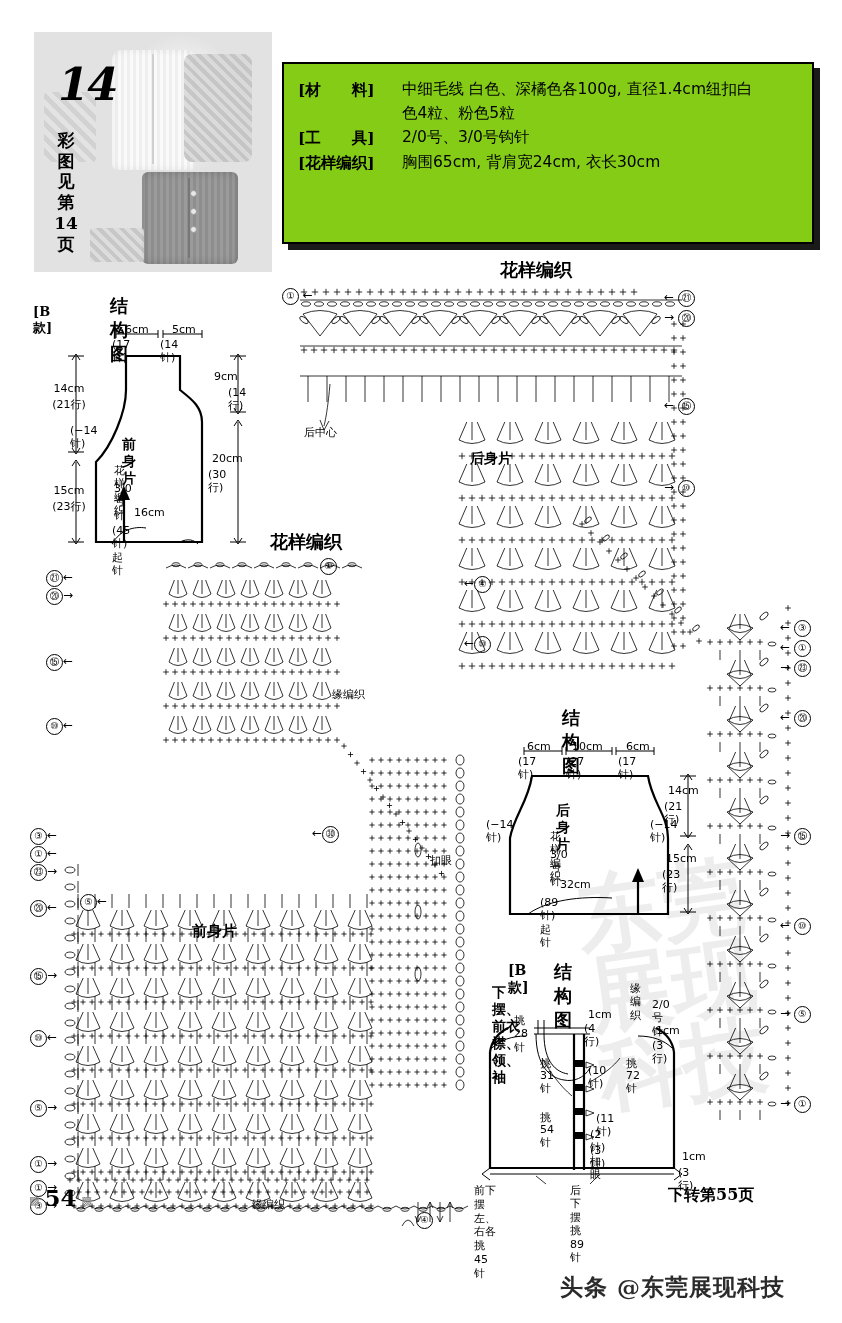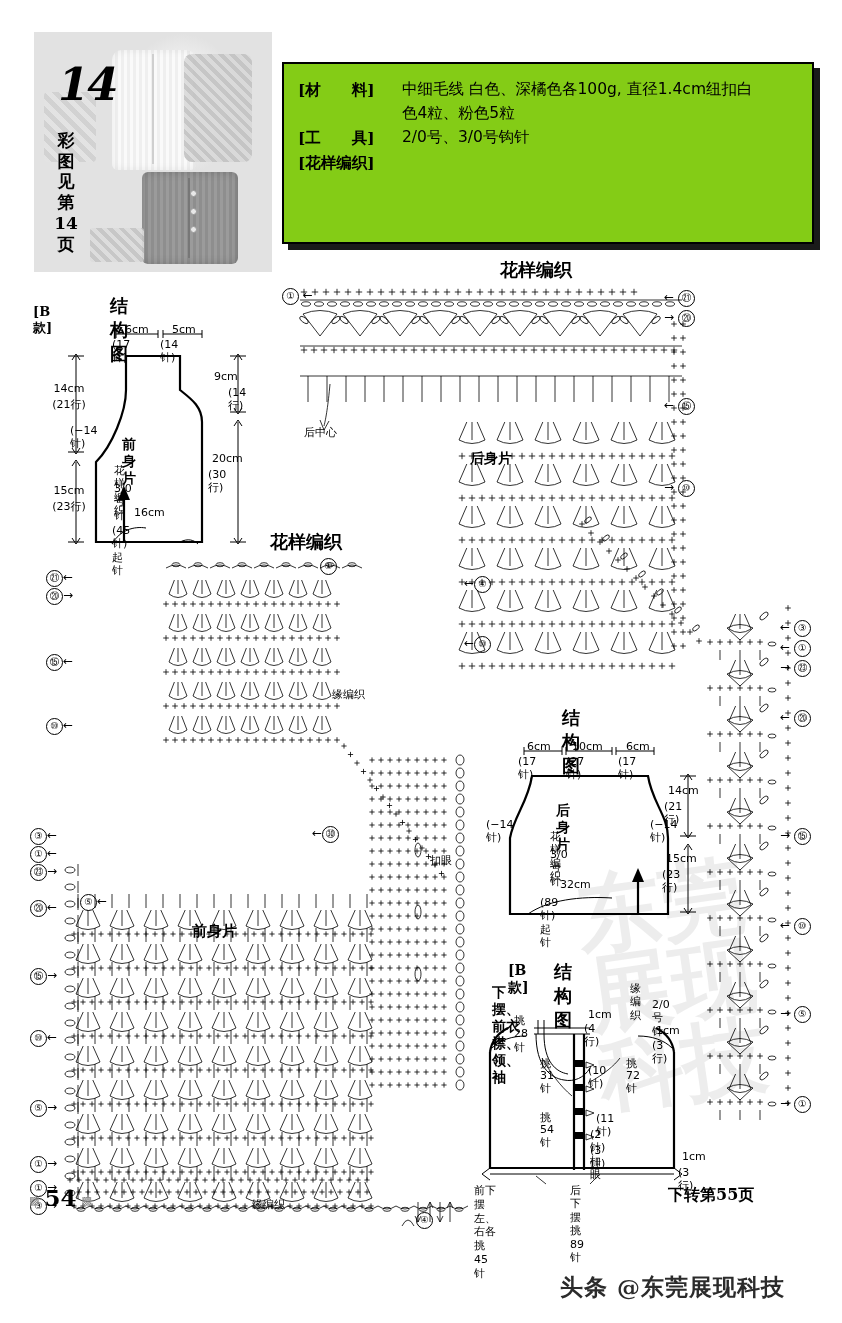--- a/index.html
+++ b/index.html
@@ -118,20 +118,21 @@
         <span>中细毛线  白色、深橘色各100g, 直径1.4cm纽扣白</span>
         <span class="cont">色4粒、粉色5粒</span>
       </div>
     </div>
     <div class="irow">
       <div class="ikey">[工　　具]</div>
       <div class="ival">2/0号、3/0号钩针</div>
     </div>
     <div class="irow">
       <div class="ikey">[花样编织]</div>
+      <div class="ival">胸围65cm, 背肩宽24cm, 衣长30cm</div>
     </div>
   </div>
 </div>
 
 <div id="bigwm" class="abs">
   <div>东莞展现科技</div>
 </div>
 
 <div class="abs" style="left:30px;top:294px;">
   <div class="abs title-cn" style="left:80px;top:0;">结构图</div>

